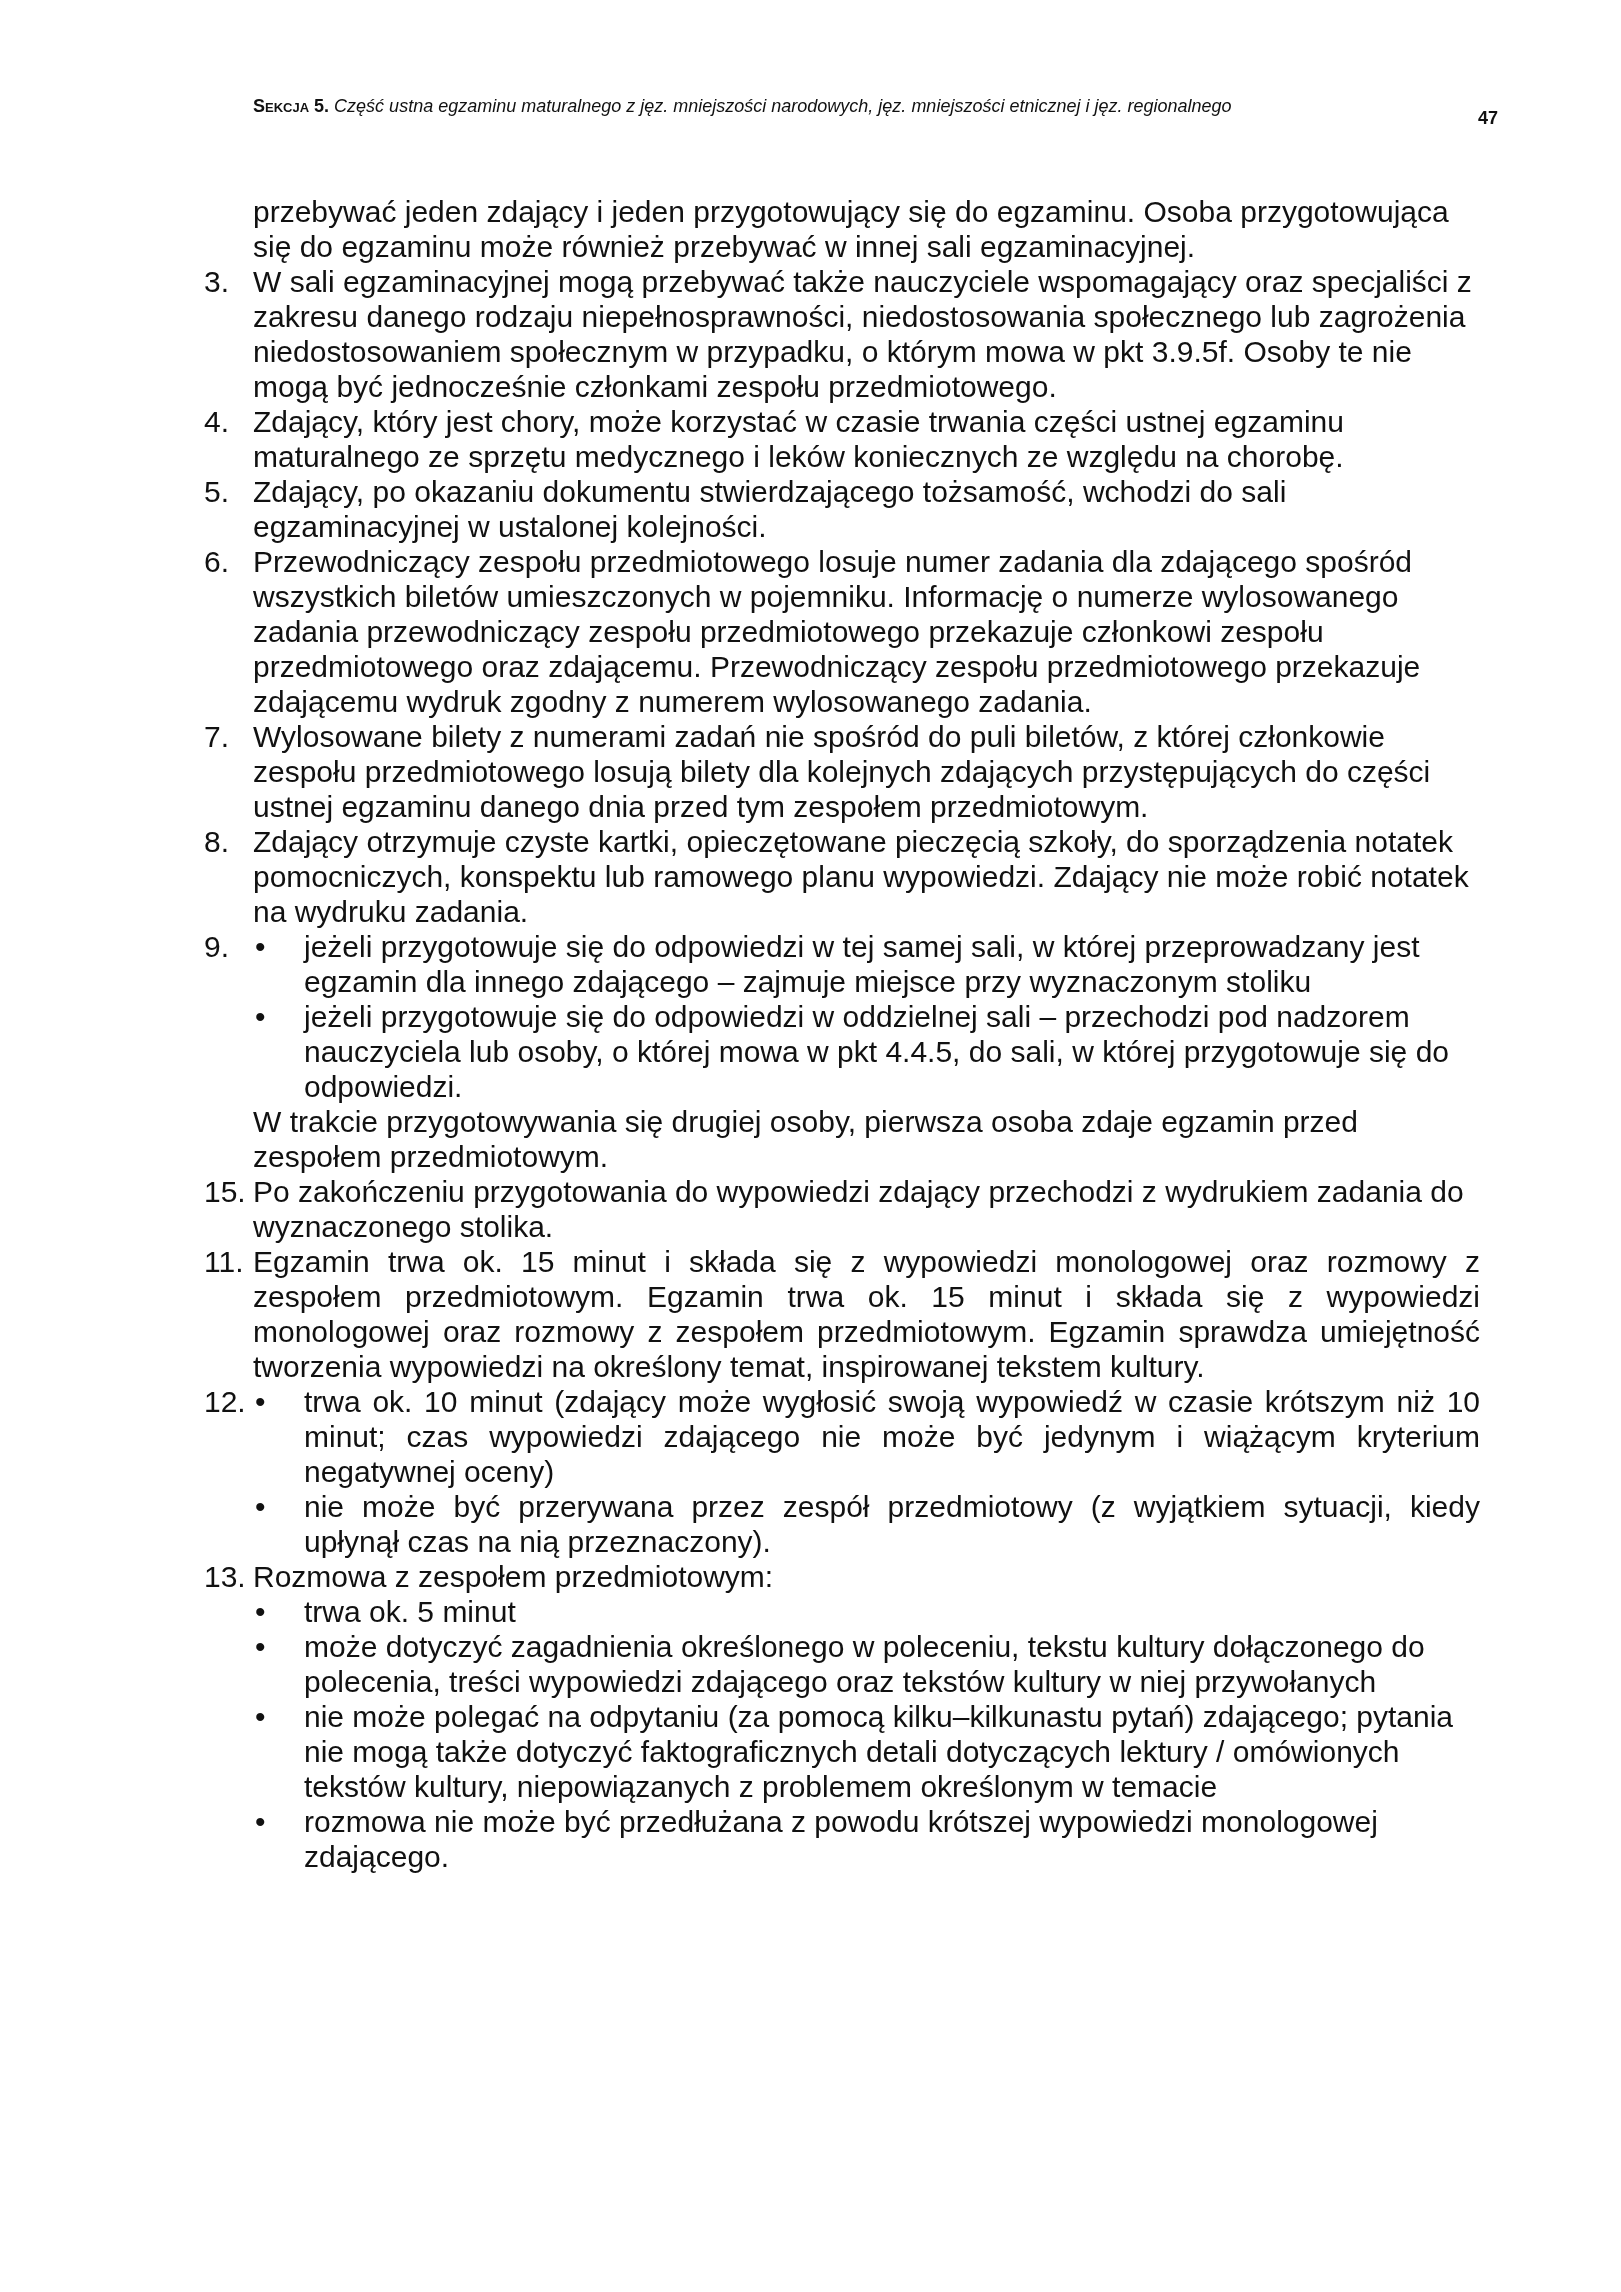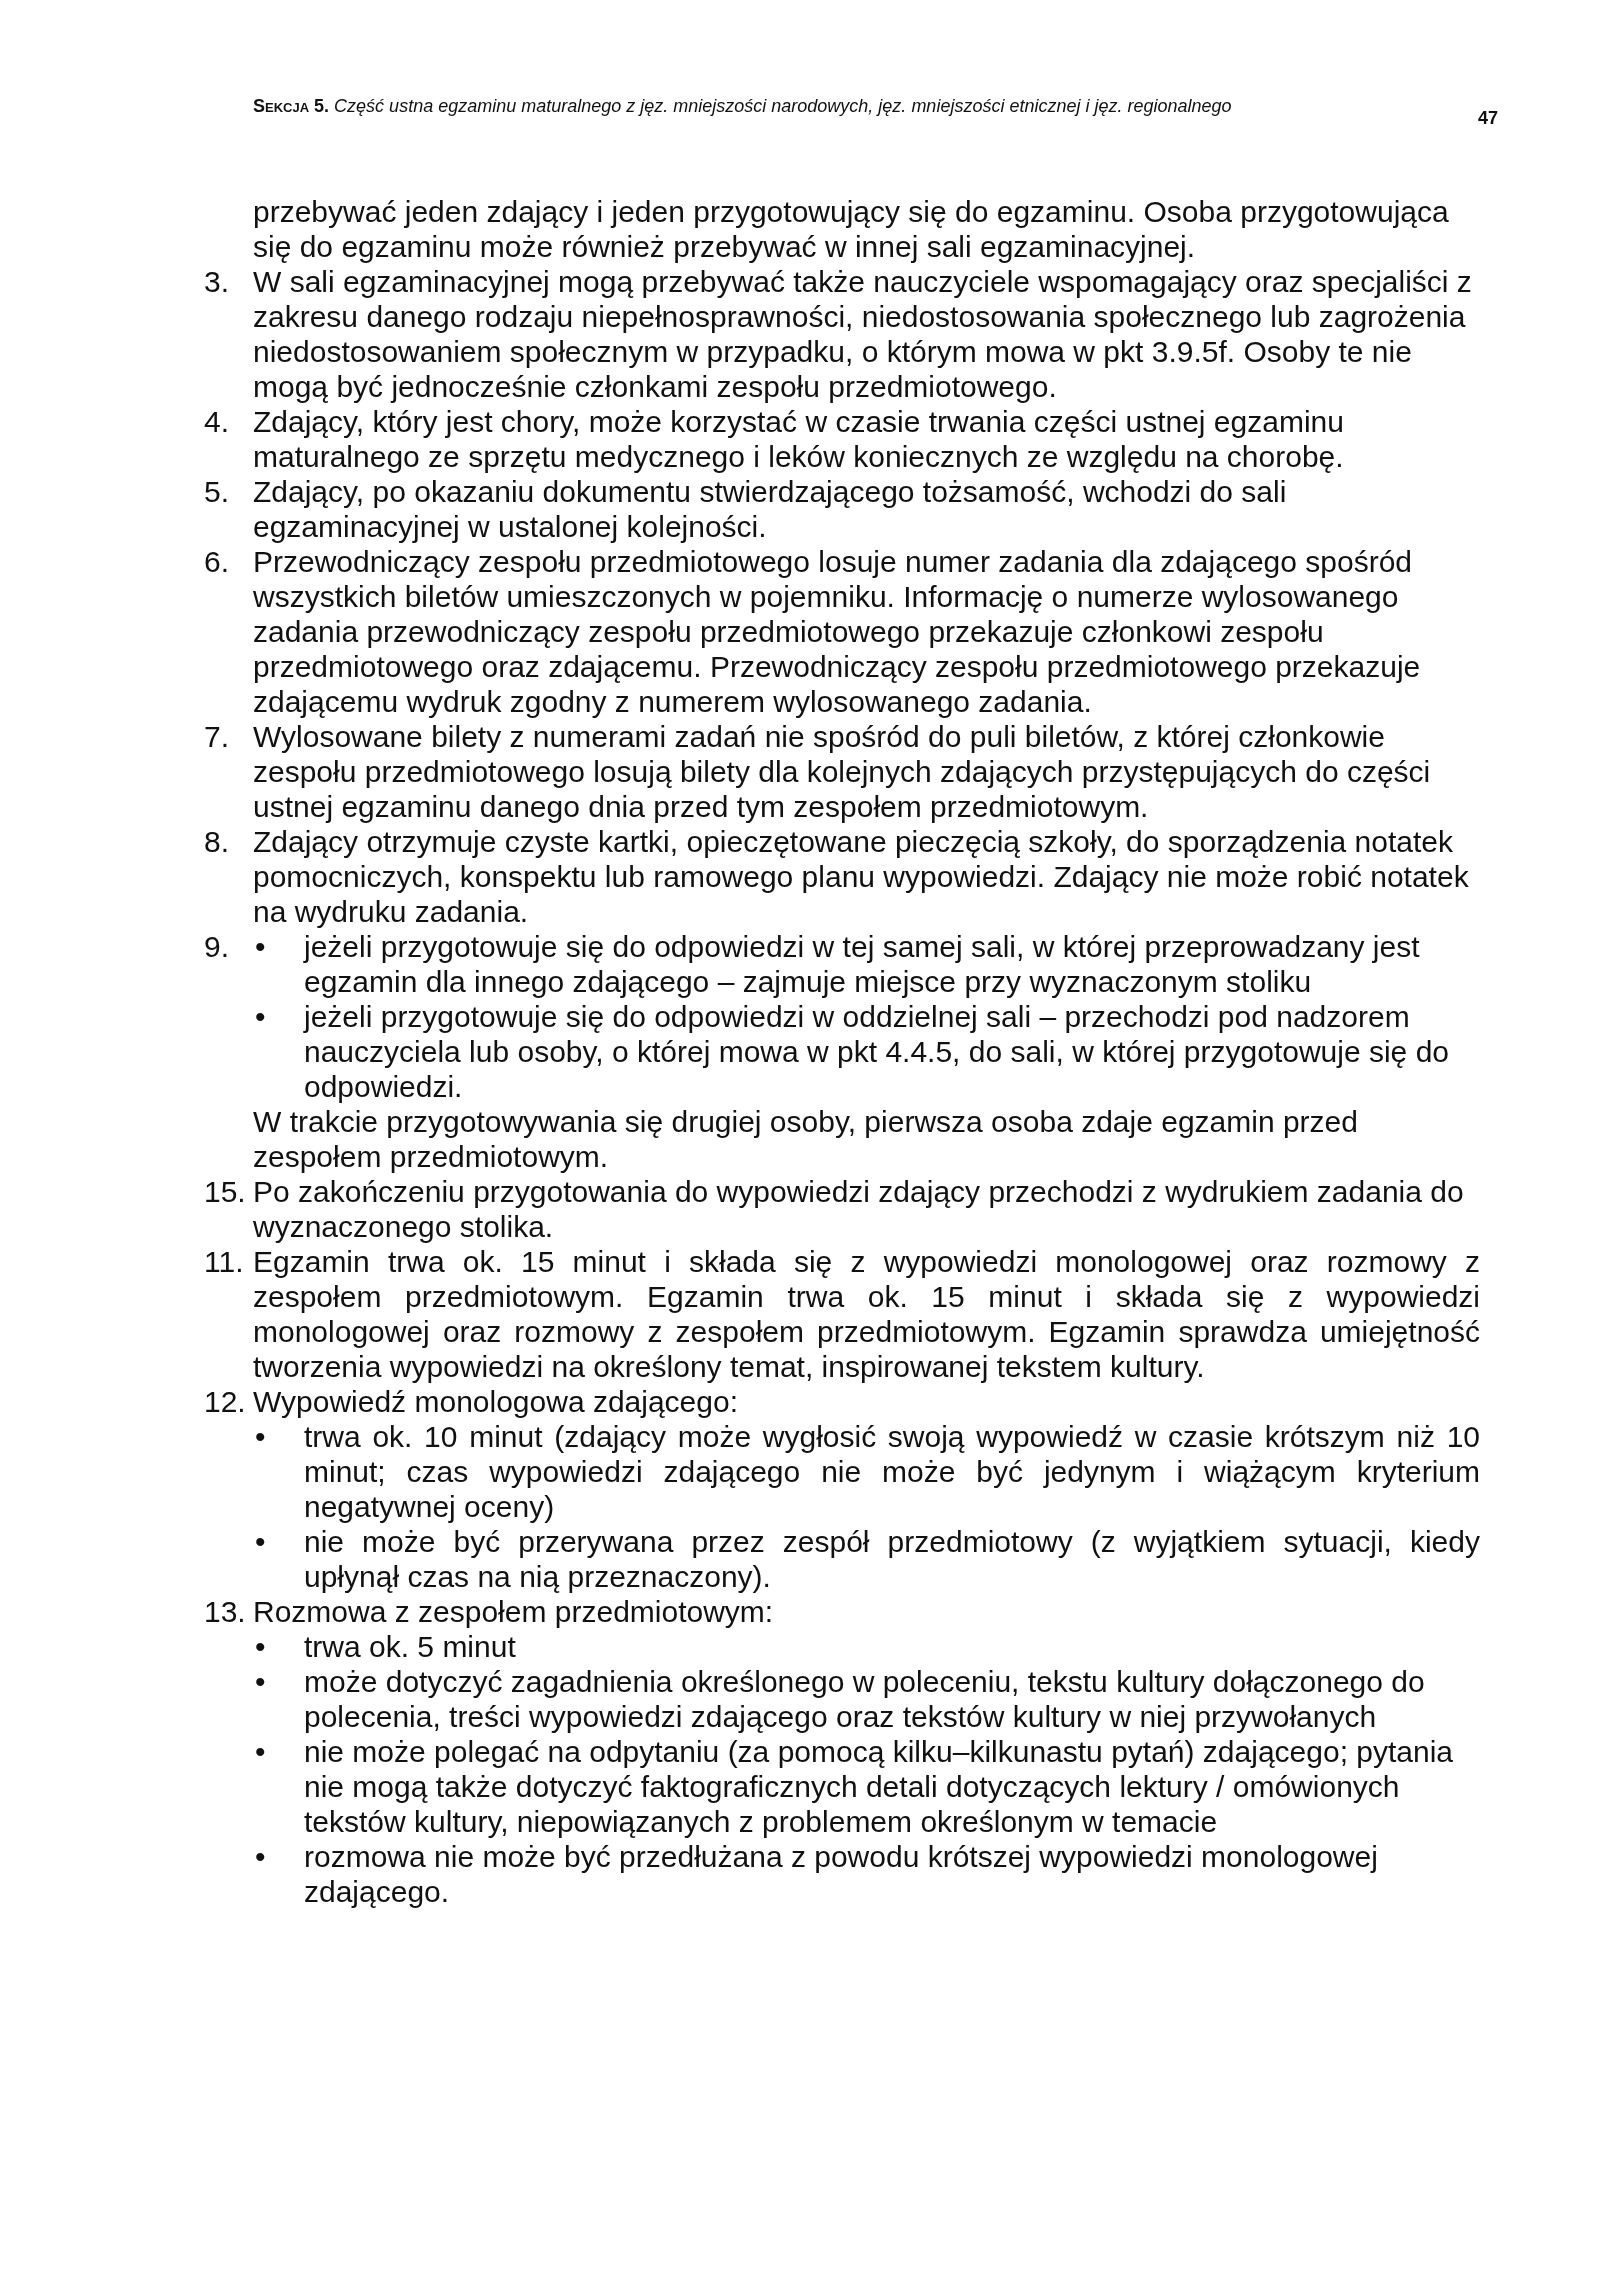--- a/index.html
+++ b/index.html
@@ -92,21 +92,20 @@
       </div>
       <div class="item">
         <div class="num">11.</div>
         <div class="text justify">
           <div>Egzamin trwa ok. 15 minut i składa się z wypowiedzi monologowej oraz rozmowy z zespołem przedmiotowym. Egzamin trwa ok. 15 minut i składa się z wypowiedzi monologowej oraz rozmowy z zespołem przedmiotowym. Egzamin sprawdza umiejętność tworzenia wypowiedzi na określony temat, inspirowanej tekstem kultury.</div>
         </div>
       </div>
       <div class="item">
         <div class="num">12.</div>
         <div class="text">
-          <div>Wypowiedź monologowa zdającego:</div>
           <ul>
             <li class="bullet">
               <span class="dot">•</span>
               <span class="text justify">trwa ok. 10 minut (zdający może wygłosić swoją wypowiedź w czasie krótszym niż 10 minut; czas wypowiedzi zdającego nie może być jedynym i wiążącym kryterium negatywnej oceny)</span>
             </li>
             <li class="bullet">
               <span class="dot">•</span>
               <span class="text justify">nie może być przerywana przez zespół przedmiotowy (z wyjątkiem sytuacji, kiedy upłynął czas na nią przeznaczony).</span>
             </li>
           </ul>

